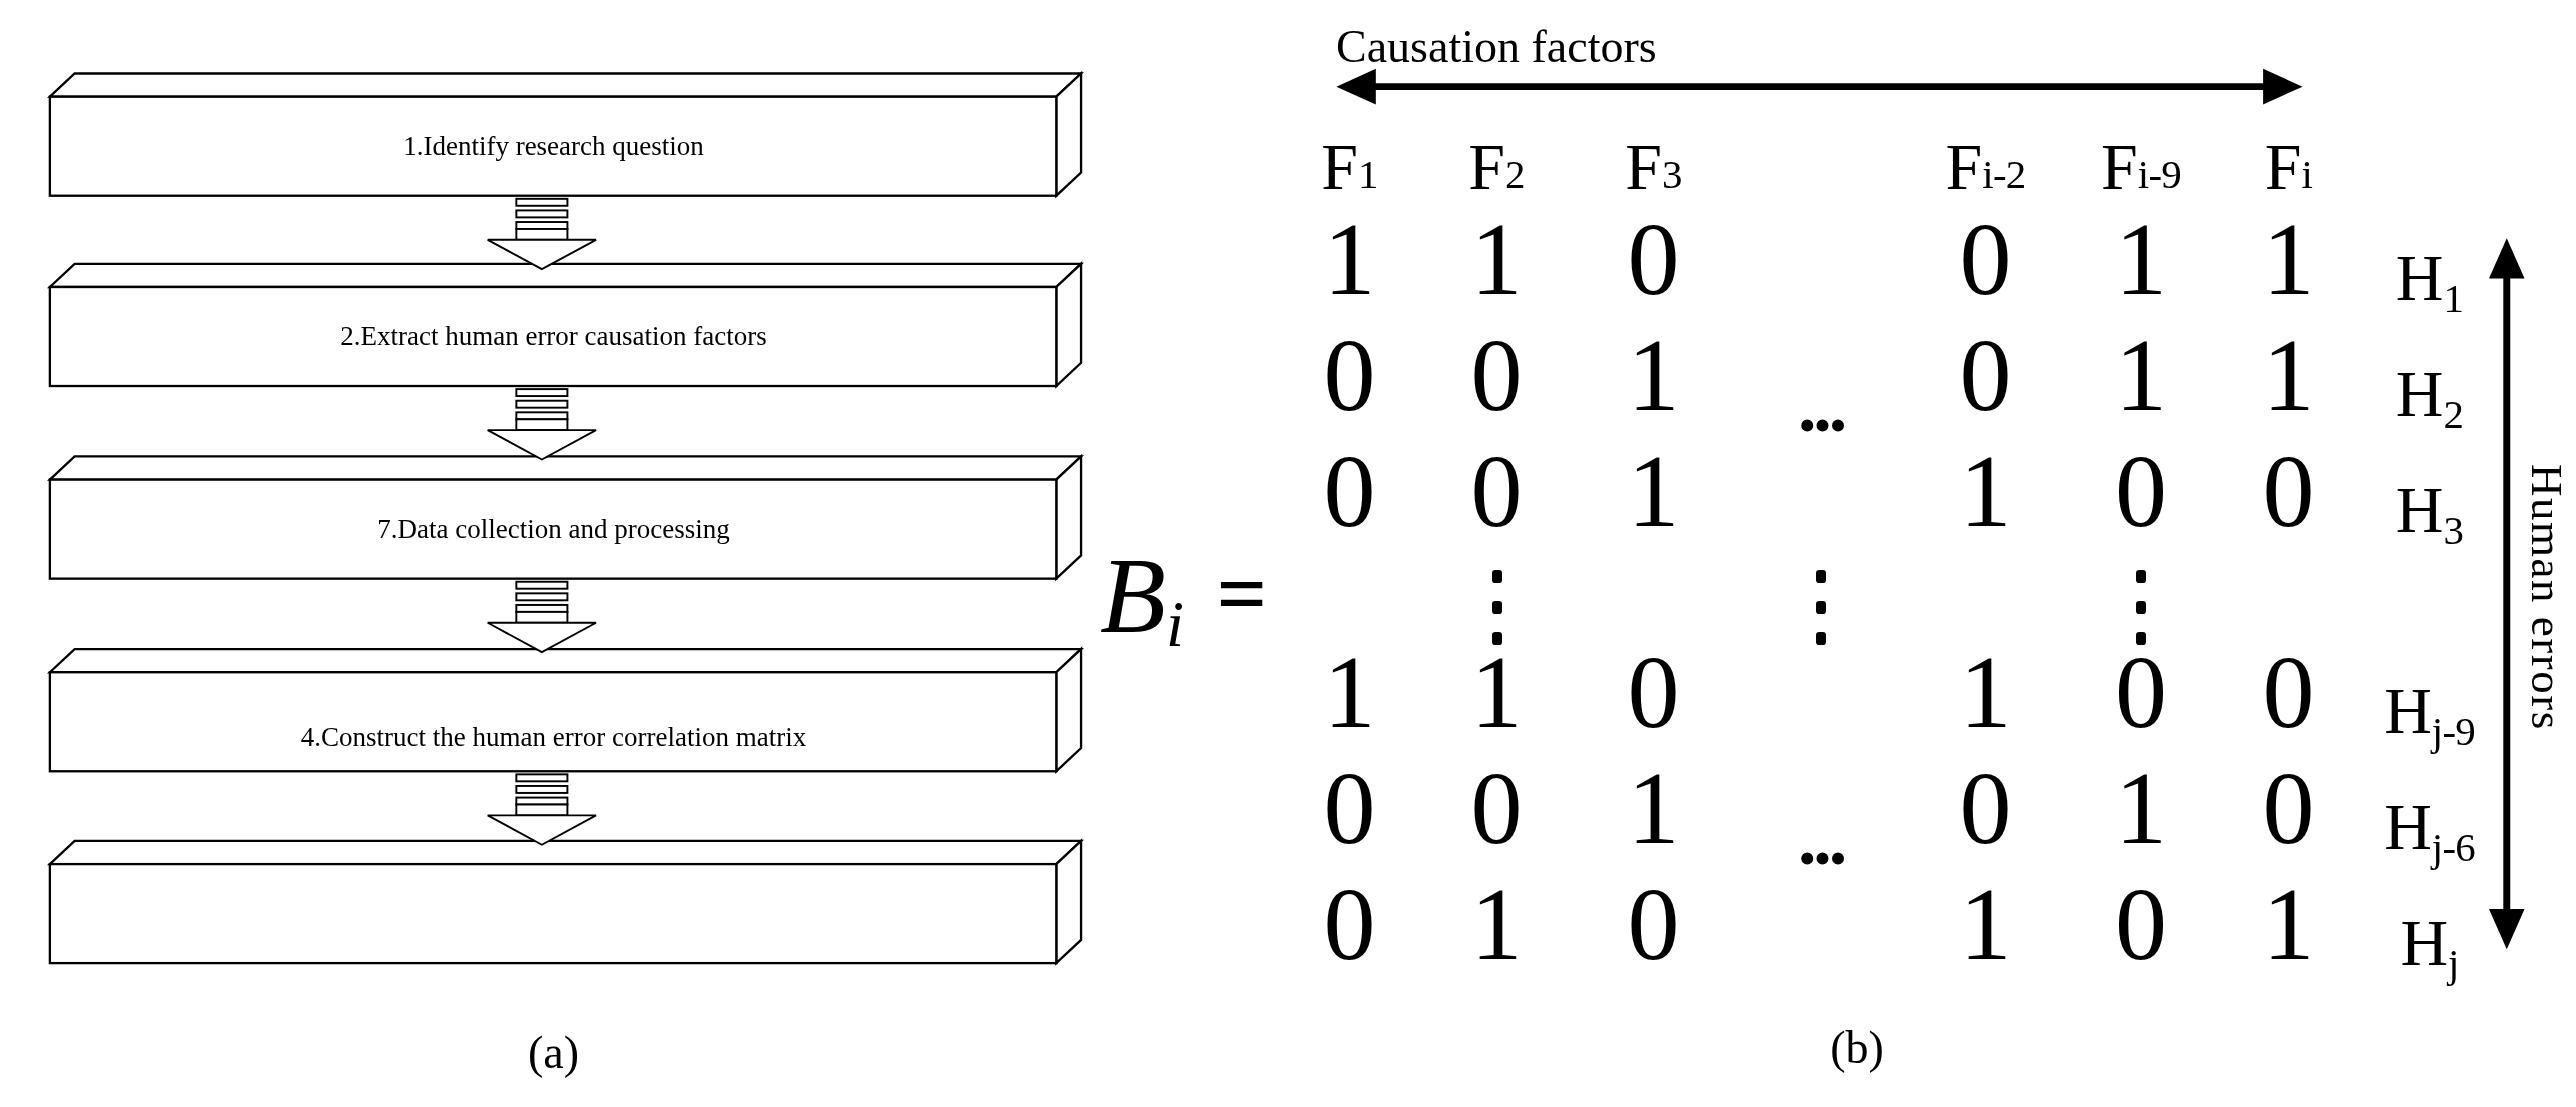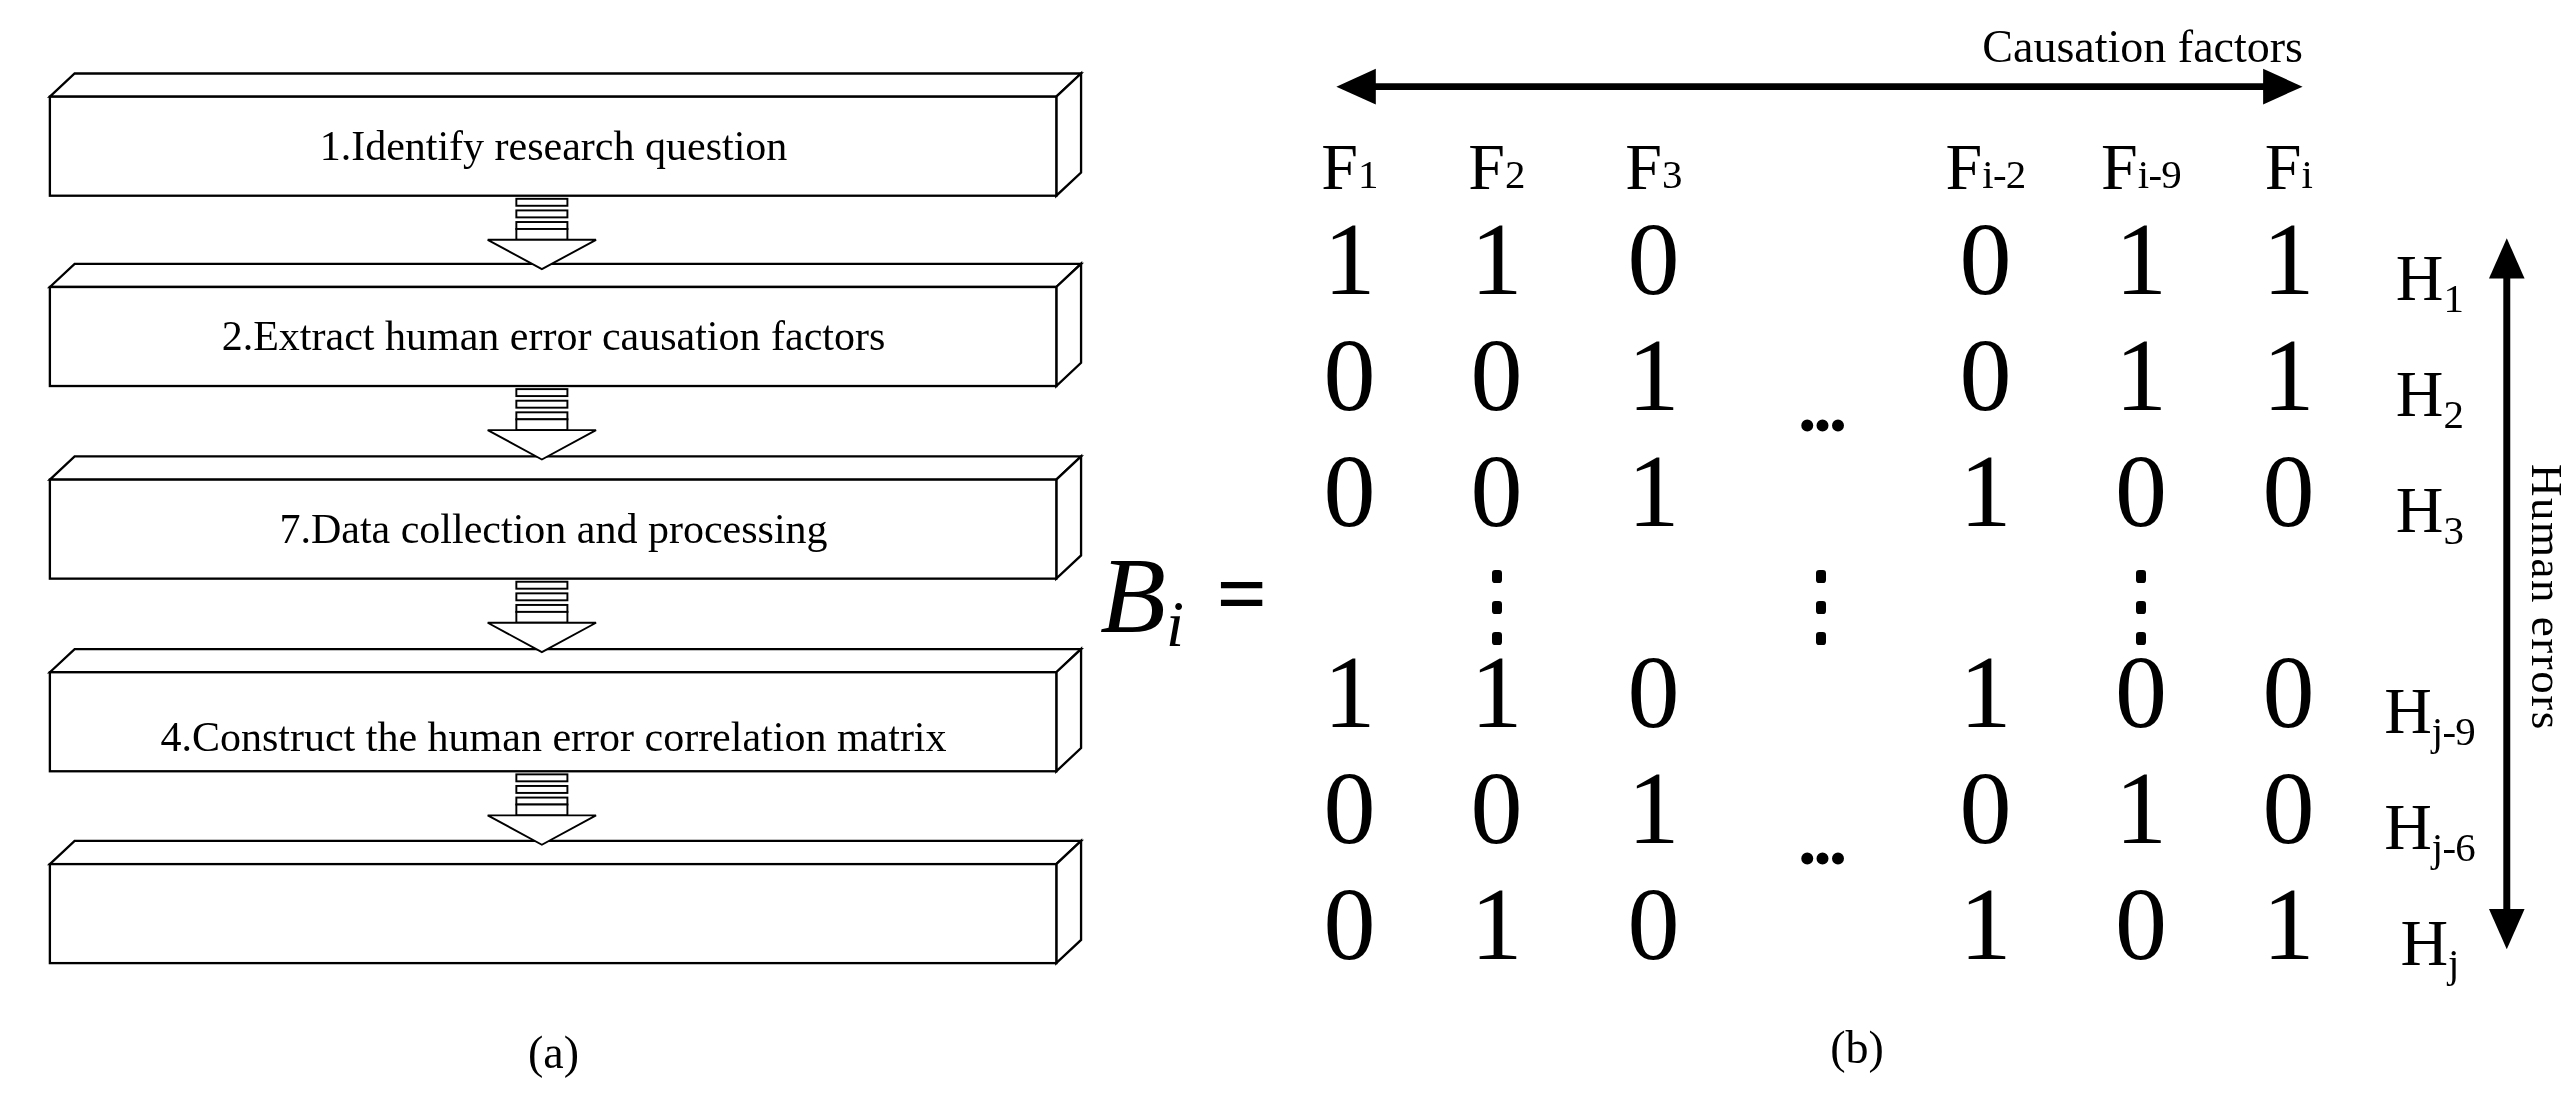--- a/index.html
+++ b/index.html
@@ -13,30 +13,30 @@
   svg.geometry{position:absolute;left:0;top:0;}
   .geo-stroke{fill:#ffffff;stroke:#000000;stroke-width:3;}
   .geo-thin{fill:#ffffff;stroke:#000000;stroke-width:2.5;}
   .solid{fill:#000000;stroke:none;}
   .dblline{stroke:#000000;stroke-width:9;}
 
   
   .step-label{
     position:absolute;left:50px;width:1007px;height:99px;
     line-height:99px;text-align:center;
-    font-size:42px;white-space:nowrap;
+    font-size:27px;white-space:nowrap;
   }
   .caption{
     position:absolute;font-size:46px;line-height:1.1;text-align:center;
   }
 
   
   .col-axis-label{
     position:absolute;left:1336px;top:20px;width:967px;
-    text-align:right;font-size:46px;
+    text-align:left;font-size:46px;
   }
   .row-axis-label{
     position:absolute;left:2521px;top:464px;height:325px;
     writing-mode:vertical-rl;text-orientation:mixed;
     font-size:45px;letter-spacing:1.5px;white-space:nowrap;
   }
   .equation{
     position:absolute;left:1100px;top:542px;
     font-size:108px;line-height:1;white-space:nowrap;
   }

